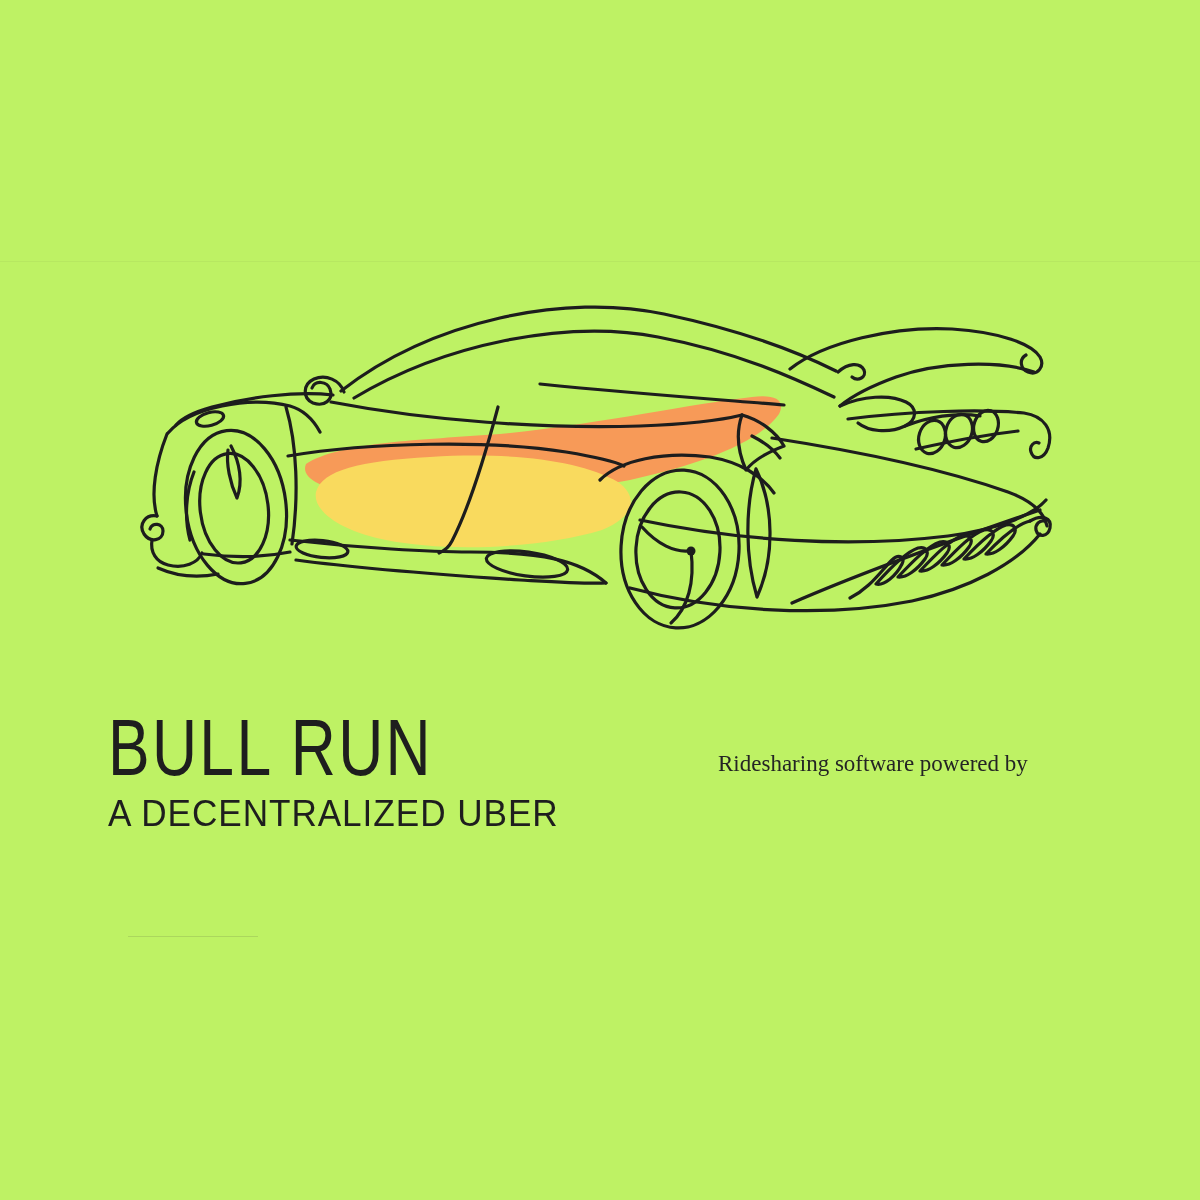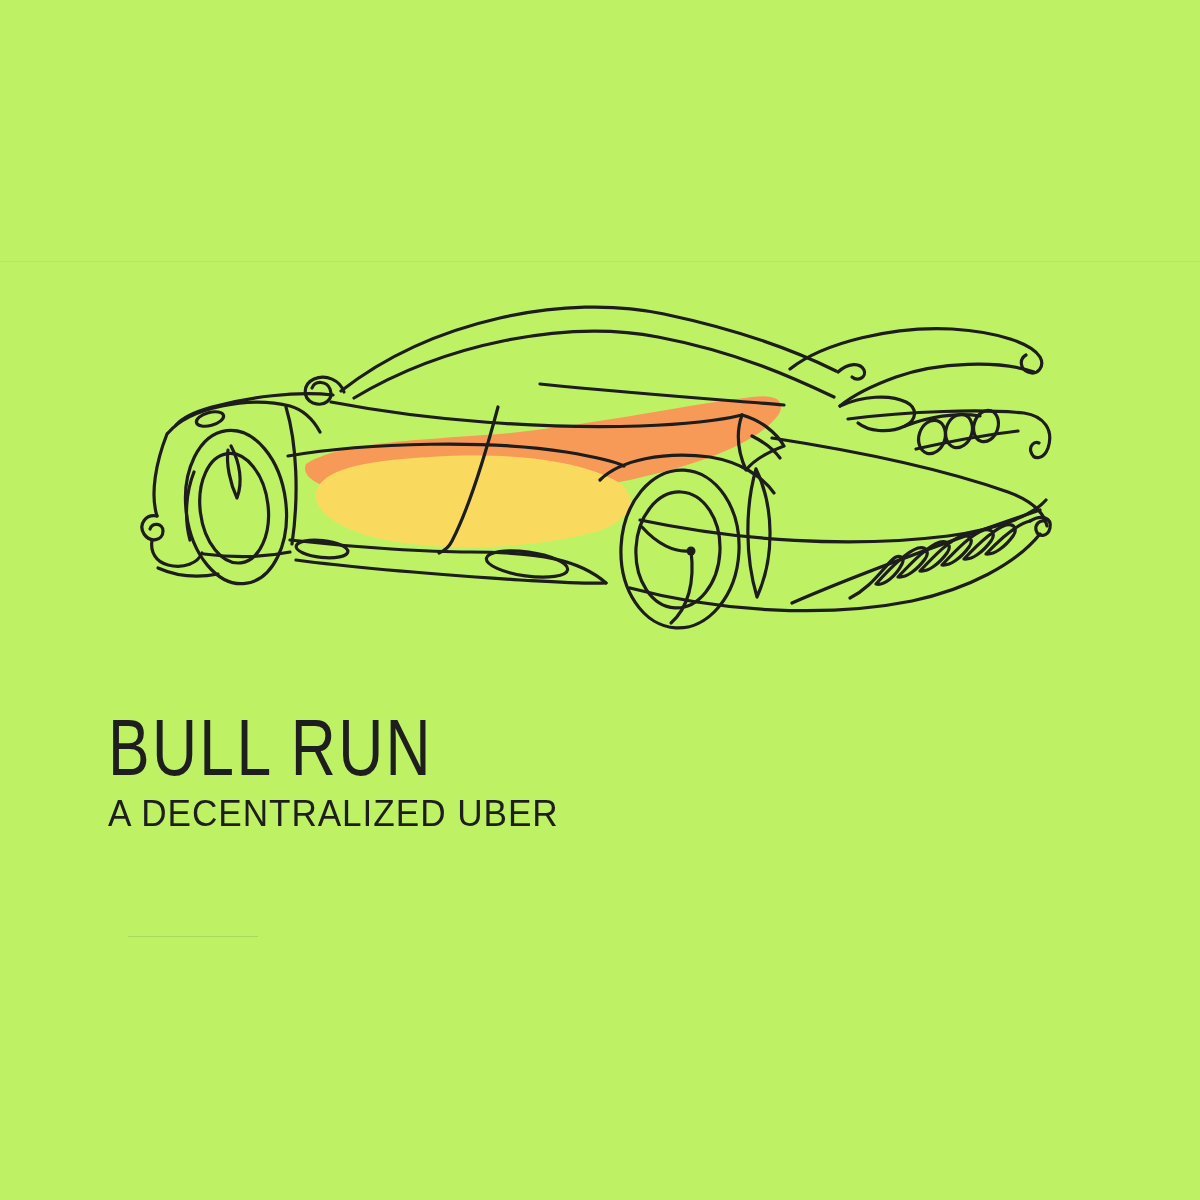--- a/index.html
+++ b/index.html
@@ -132,17 +132,18 @@
 
       <path d="M742,415 C760,420 776,432 784,446 C768,452 754,460 746,470 C738,452 736,432 742,415"></path>
       <path d="M752,436 C764,442 774,450 780,458"></path>
     </g>
   </svg>
 
   <div class="title">BULL RUN</div>
   <div class="subtitle">A DECENTRALIZED UBER</div>
 
   <div class="description">
+    <span>Ridesharing software powered by</span>
   </div>
 
   <div class="hairline-bottom"></div>
 
 </div>
 
 </body></html>

